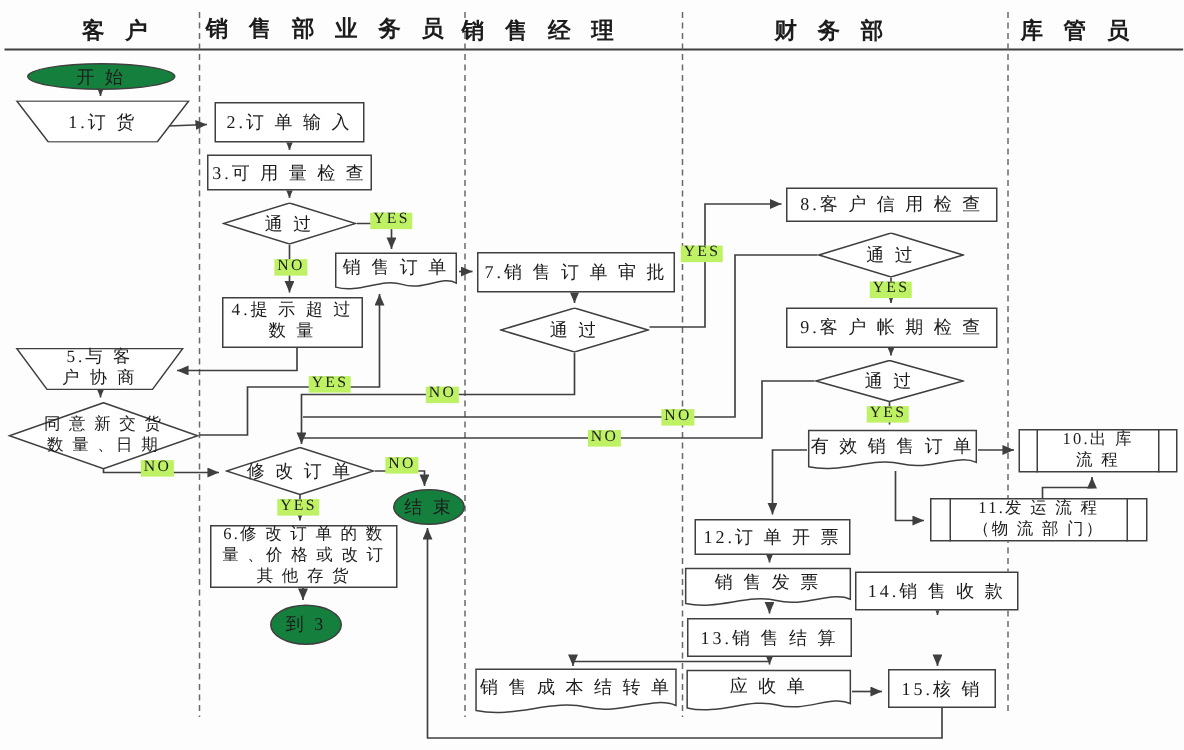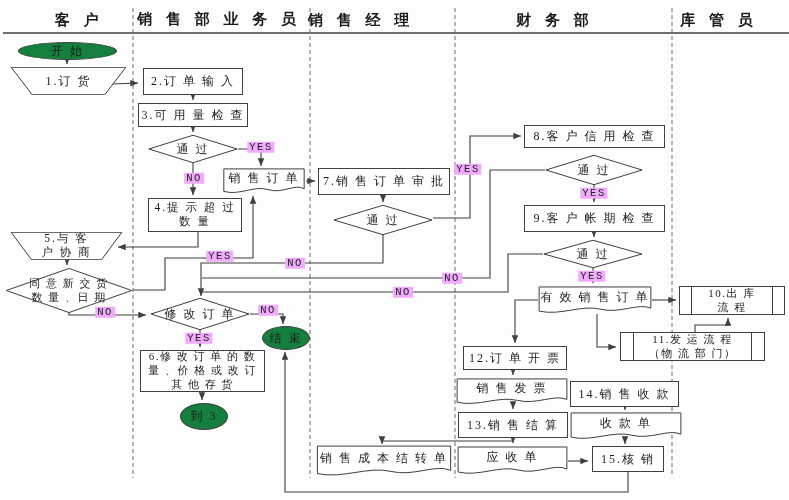--- a/index.html
+++ b/index.html
@@ -13,22 +13,22 @@
   .rect{border:1px solid #3f3f3f;background:#fff;}
   .ellipse{border:1px solid #3f3f3f;background:#15803d;border-radius:50%;}
   .shape-svg{position:absolute;left:0;top:0;width:100%;height:100%;}
   .shape-svg polygon,.shape-svg path{fill:#fff;stroke:#3f3f3f;stroke-width:1;vector-effect:non-scaling-stroke;}
   .lbl{position:relative;z-index:1;}
   .doc .lbl{padding-bottom:7px;}
   .sm{font-size:11.5px;line-height:1.2;}
   .xs{font-size:11px;letter-spacing:1.5px;line-height:1.25;}
   .predef .bar-l,.predef .bar-r{position:absolute;top:-1px;bottom:-1px;width:0;border-left:1px solid #3f3f3f;}
   .branch{position:absolute;transform:translate(-50%,-50%);font-size:10.5px;letter-spacing:1.5px;
-          background:#f0abfc;padding:0 2px;line-height:1;z-index:2;
-          font-family:Liberation Mono, monospace;}
+          background:#bef264;padding:0 2px;line-height:1;z-index:2;
+          font-family:Liberation Serif, serif;}
 </style>
 </head>
 <body>
 
 <div id="stage">
 
   <svg id="wires">
     <defs>
       <marker id="ah" viewBox="0 0 8 8" markerWidth="8" markerHeight="8" refX="7" refY="3" orient="auto">
         <path d="M0,0 L7,3 L0,6 Z" fill="#3f3f3f"></path>
@@ -205,26 +205,20 @@
   </div>
   <div class="node doc" style="left:457px;top:446px;width:111px;height:30px;">
     <svg class="shape-svg" viewBox="0 0 100 30" preserveAspectRatio="none">
         <path d="M1,1 L99,1 L99,23 C88,17 72,29 55,24 C38,19 20,31 1,26 Z"></path>
       </svg>
     <span class="lbl">应 收 单</span>
   </div>
   <div class="node rect" style="left:570px;top:381px;width:109px;height:26px;">
     <span class="lbl">14.销 售 收 款</span>
   </div>
-  <div class="node doc" style="left:570px;top:412px;width:112px;height:29px;">
-    <svg class="shape-svg" viewBox="0 0 100 30" preserveAspectRatio="none">
-        <path d="M1,1 L99,1 L99,23 C88,17 72,29 55,24 C38,19 20,31 1,26 Z"></path>
-      </svg>
-    <span class="lbl">收 款 单</span>
-  </div>
   <div class="node rect" style="left:592px;top:446px;width:72px;height:26px;">
     <span class="lbl">15.核 销</span>
   </div>
 
   <div class="node rect predef" style="left:679px;top:286px;width:106px;height:29px;">
     <span class="bar-l" style="left:11px;"></span>
     <span class="bar-r" style="right:11px;"></span>
     <span class="lbl xs">10.出 库
 流 程</span>
   </div>

